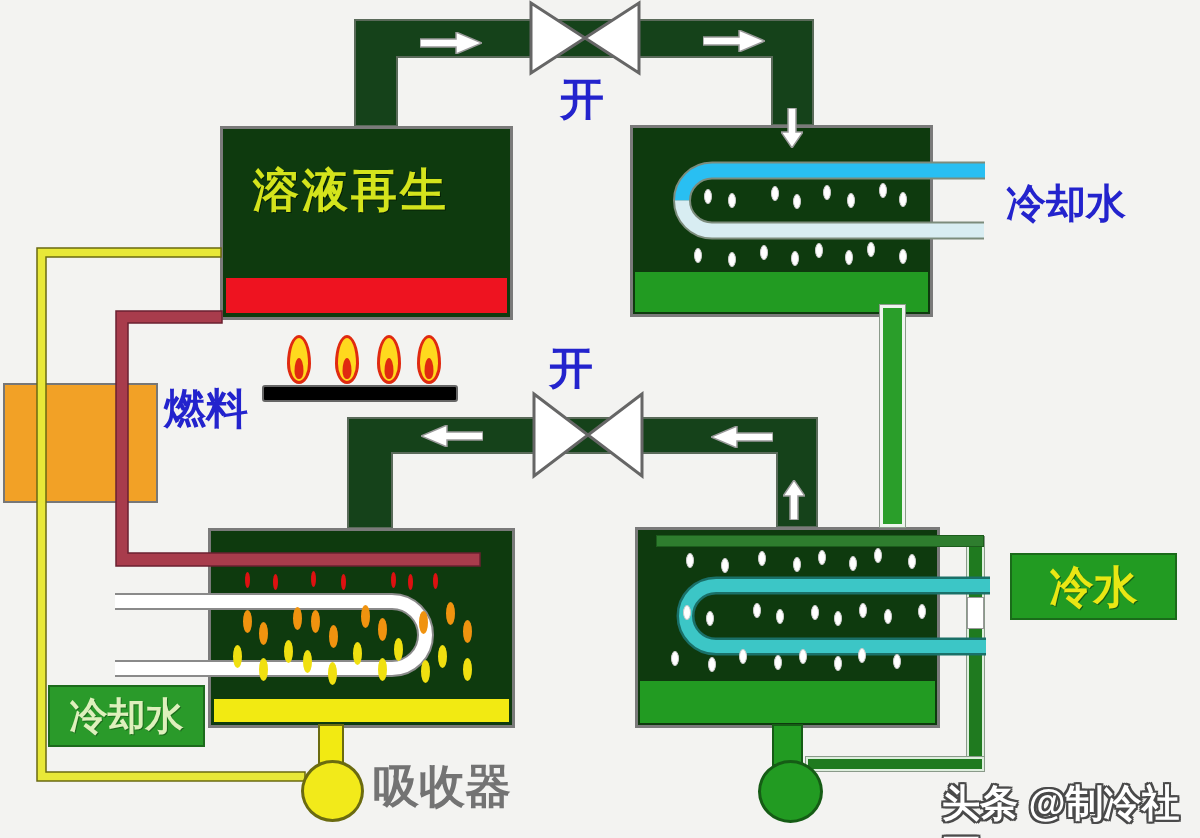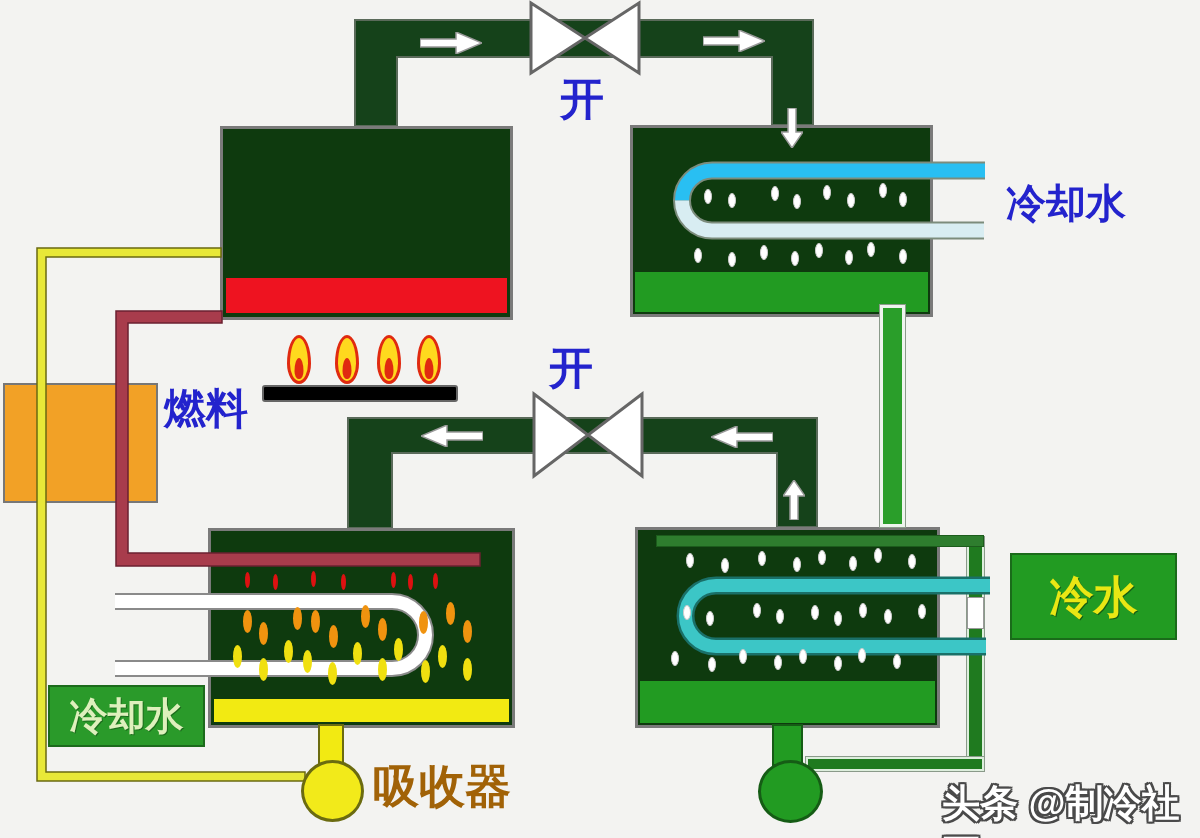--- a/index.html
+++ b/index.html
@@ -6,21 +6,21 @@
   body{font-family:"Liberation Sans","DejaVu Sans",sans-serif;background:#e9e9e7;}
   .canvas{position:relative;width:1200px;height:838px;background:#f3f3f1;overflow:hidden;}
   .abs{position:absolute;box-sizing:border-box;}
   svg.layer{position:absolute;left:0;top:0;pointer-events:none;}
   
   .vessel{position:absolute;box-sizing:border-box;background:#0e3a0e;border:3px solid #7a7a7a;}
   .strip{position:absolute;box-sizing:border-box;}
   
   .lbl{position:absolute;font-weight:bold;white-space:nowrap;line-height:1;}
   .blue{color:#2323cd;}
-  .red{color:#a16207;}
+  .red{color:#737373;}
   .lbl-gen{color:#d4e41c;font-size:46px;letter-spacing:3px;text-shadow:1px 1px 0 #062006;}
   .lbl-box{position:absolute;display:flex;align-items:center;justify-content:center;box-sizing:border-box;font-weight:bold;}
   
   .droplet{position:absolute;border-radius:50%;box-sizing:border-box;}
   .flame{position:absolute;top:335px;width:24px;height:49px;background:#ffd91e;border:3px solid #e02a10;border-radius:50% 50% 50% 50%/58% 58% 42% 42%;box-sizing:border-box;}
   .flame-core{position:absolute;left:50%;transform:translateX(-50%);bottom:2px;width:9px;height:21px;background:#e02a10;border-radius:50% 50% 45% 45%/62% 62% 38% 38%;}
   
   .loop-pipe{position:absolute;background:#1f7a1f;border:2px solid #ddeedd;box-shadow:0 0 0 1px #8a9a8a;box-sizing:border-box;}
   .right-pipe{position:absolute;background:#2a9e2a;border:3px solid #eef4ee;box-shadow:0 0 0 1px #8a9a8a;box-sizing:border-box;}
   .slot{position:absolute;background:#ffffff;border:1px solid #999;box-sizing:border-box;}
@@ -39,20 +39,21 @@
   <svg class="layer" width="1200" height="838">
     <path d="M355,126 V20 H813 V125 H772 V57 H397 V126 Z" fill="#15421a" stroke="#5a6a5a" stroke-width="2"></path>
     <path d="M348,528 V418 H817 V527 H777 V453 H392 V528 Z" fill="#15421a" stroke="#5a6a5a" stroke-width="2"></path>
   </svg>
 
   <div class="abs" style="left:3px;top:383px;width:155px;height:120px;background:#f2a126;border:2px solid #777;"></div>
 
   <div class="vessel" style="left:220px;top:126px;width:293px;height:194px;">
     <div class="strip" style="left:3px;right:3px;bottom:4px;height:35px;background:#ee1320;"></div>
   </div>
+  <div class="lbl lbl-gen" style="left:253px;top:167px;">溶液再生</div>
 
   <div class="vessel" style="left:630px;top:125px;width:303px;height:192px;">
     <div class="strip" style="left:2px;right:2px;bottom:2px;height:40px;background:#229b22;"></div>
   </div>
 
   <div class="vessel" style="left:208px;top:528px;width:307px;height:200px;">
     <div class="strip" style="left:3px;right:3px;bottom:3px;height:23px;background:#f2ea12;"></div>
   </div>
 
   <div class="vessel" style="left:635px;top:527px;width:305px;height:201px;">
@@ -203,21 +204,21 @@
   <div class="lbl blue" style="left:560px;top:77px;font-size:44px;">开</div>
   <div class="lbl blue" style="left:549px;top:346px;font-size:44px;">开</div>
 
   <div class="lbl blue" style="left:1006px;top:183px;font-size:40px;">冷却水</div>
   <div class="lbl blue" style="left:164px;top:388px;font-size:42px;">燃料</div>
 
   <div class="lbl-box" style="left:48px;top:685px;width:157px;height:62px;background:#2a9a2a;border:2px solid #1c6b1c;">
     <span class="lbl" style="position:static;font-size:38px;color:#def0bc;text-shadow:1px 1px 0 #1c6b1c;">冷却水</span>
   </div>
 
-  <div class="lbl-box" style="left:1010px;top:553px;width:167px;height:87px;background:#229b22;border:2px solid #1a6b1a;">
+  <div class="lbl-box" style="left:1010px;top:553px;width:167px;height:67px;background:#229b22;border:2px solid #1a6b1a;">
     <span class="lbl" style="position:static;font-size:44px;color:#e9e714;text-shadow:1px 1px 0 #145c14;">冷水</span>
   </div>
 
   <div class="stub-y" style="left:318px;top:724px;width:26px;height:42px;"></div>
   <div class="circ" style="left:301px;top:760px;width:63px;height:62px;background:#f2ea1a;border:3px solid #6b6b10;"></div>
   <div class="lbl red" style="left:373px;top:763px;font-size:46px;">吸收器</div>
 
   <div class="stub-g" style="left:772px;top:724px;width:31px;height:42px;"></div>
   <div class="circ" style="left:758px;top:760px;width:65px;height:63px;background:#229b22;border:3px solid #155c15;"></div>
 

